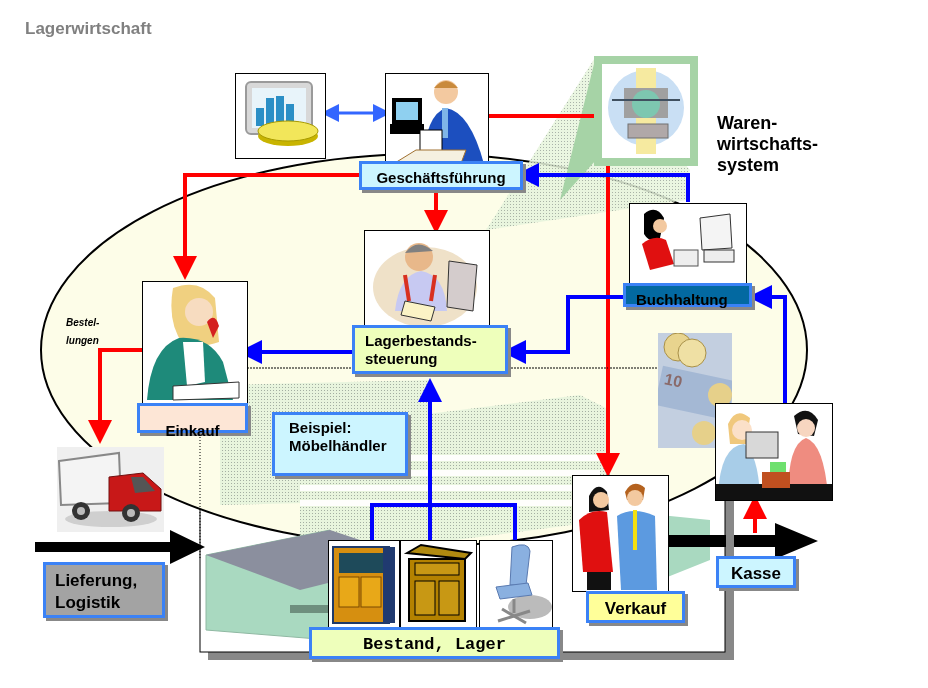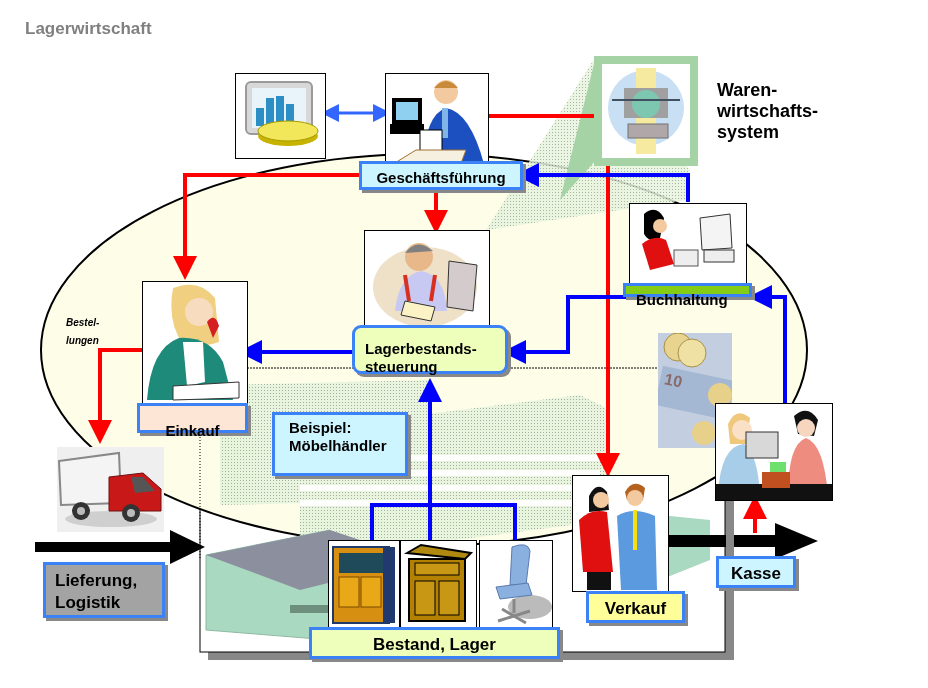--- a/index.html
+++ b/index.html
@@ -3,21 +3,21 @@
 <meta charset="utf-8">
 <style>
   html, body { margin:0; padding:0; background:#fff; }
   body { width:928px; height:688px; position:relative; overflow:hidden;
          font-family:"Liberation Sans", sans-serif; }
   .abs { position:absolute; }
   .title { left:25px; top:19px; font-size:17px; font-weight:bold; color:#808080; }
   .pic { background:#fff; border:1px solid #000; overflow:hidden; }
   .lbl { border:3px solid #3b82f6; box-shadow:3px 3px 0 #888; font-weight:bold; color:#000;
          font-size:15px; line-height:18px; padding:2px 6px; box-sizing:border-box; }
-  .side-text { font-weight:bold; font-size:18px; line-height:21px; color:#000; }
+  .side-text { font-weight:bold; font-size:18px; line-height:21px; color:#000;margin-top:33px; }
   svg.layer { position:absolute; left:0; top:0; }
 </style>
 </head>
 <body>
 
 <div class="abs title">Lagerwirtschaft</div>
 
 <svg class="layer" width="928" height="688">
   <defs>
     <pattern id="hatch" width="3" height="3" patternUnits="userSpaceOnUse">
@@ -138,35 +138,35 @@
 <div class="abs pic" style="left:629px;top:203px;width:116px;height:80px;">
   <svg width="116" height="80">
     <path d="M14 10 Q26 0 34 14 L30 34 Q20 40 14 30 Z" fill="#000"></path>
     <circle cx="30" cy="22" r="7" fill="#f3c9a0"></circle>
     <path d="M12 40 Q24 30 36 36 L44 60 L20 66 Z" fill="#e01010"></path>
     <rect x="44" y="46" width="24" height="16" fill="#eee" stroke="#555"></rect>
     <path d="M70 14 L100 10 L102 44 L72 46 Z" fill="#f4f4f4" stroke="#333"></path>
     <rect x="74" y="46" width="30" height="12" fill="#eee" stroke="#333"></rect>
   </svg>
 </div>
-<div class="abs lbl" style="left:623px;top:283px;width:129px;height:14px;background:#84cc16;padding-top:5px;padding-left:10px;">Buchhaltung</div>
+<div class="abs lbl" style="left:623px;top:283px;width:129px;height:24px;background:#0369a1;padding-top:5px;padding-left:10px;">Buchhaltung</div>
 
 <div class="abs pic" style="left:364px;top:230px;width:124px;height:98px;">
   <svg width="124" height="98">
     <ellipse cx="60" cy="56" rx="52" ry="40" fill="#efe1c8"></ellipse>
     <circle cx="54" cy="26" r="14" fill="#e8b88a"></circle>
     <path d="M40 22 Q52 6 68 20" fill="#808080"></path>
     <path d="M30 80 Q34 44 56 40 Q80 44 82 80 Z" fill="#c7c9f2"></path>
     <line x1="40" y1="44" x2="44" y2="70" stroke="#d83020" stroke-width="4"></line>
     <line x1="70" y1="44" x2="66" y2="70" stroke="#d83020" stroke-width="4"></line>
     <path d="M84 30 L112 34 L108 80 L82 76 Z" fill="#d4cccc" stroke="#333"></path>
     <path d="M40 70 L70 76 L66 90 L36 84 Z" fill="#fbf3c5" stroke="#333"></path>
   </svg>
 </div>
-<div class="abs lbl" style="left:352px;top:325px;width:156px;height:49px;background:#eeffbb;padding-top:12px;padding-left:10px;border-radius:9px;">
+<div class="abs lbl" style="left:352px;top:325px;width:156px;height:49px;background:#eeffbb;padding-top:4px;padding-left:10px;">
   <div>Lagerbestands-</div>
   <div>steuerung</div>
 </div>
 
 <div class="abs pic" style="left:142px;top:281px;width:104px;height:122px;">
   <svg width="104" height="122">
     <path d="M30 6 Q56 -4 72 16 L76 60 Q60 66 40 62 Q24 40 30 6 Z" fill="#f0d080"></path>
     <circle cx="56" cy="30" r="14" fill="#f7dcc0"></circle>
     <path d="M64 40 Q72 30 76 44 L70 56 Z" fill="#d42020"></path>
     <path d="M4 118 Q8 66 36 56 Q66 54 80 80 L90 118 Z" fill="#1e8a7a"></path>
@@ -269,13 +269,13 @@
   <svg width="72" height="87">
     <ellipse cx="50" cy="66" rx="22" ry="12" fill="#bbb"></ellipse>
     <path d="M32 6 Q48 0 50 10 L46 44 L30 44 Z" fill="#8ab0e0" stroke="#5a7ab0"></path>
     <path d="M16 46 L48 42 L52 54 L20 58 Z" fill="#8ab0e0" stroke="#5a7ab0"></path>
     <line x1="34" y1="58" x2="34" y2="72" stroke="#888" stroke-width="3"></line>
     <line x1="18" y1="80" x2="50" y2="70" stroke="#888" stroke-width="3"></line>
     <line x1="22" y1="68" x2="46" y2="82" stroke="#888" stroke-width="3"></line>
   </svg>
 </div>
 
-<div class="abs lbl" style="left:309px;top:627px;width:251px;height:32px;background:#eeffbb;font-size:17px;text-align:center;padding-top:6px;">Bestand, Lager</div>
+<div class="abs lbl" style="left:309px;top:627px;width:251px;height:32px;background:#eeffbb;font-size:17px;text-align:center;padding-top:6px;font-family:Liberation Mono, monospace;">Bestand, Lager</div>
 
 </body></html>

